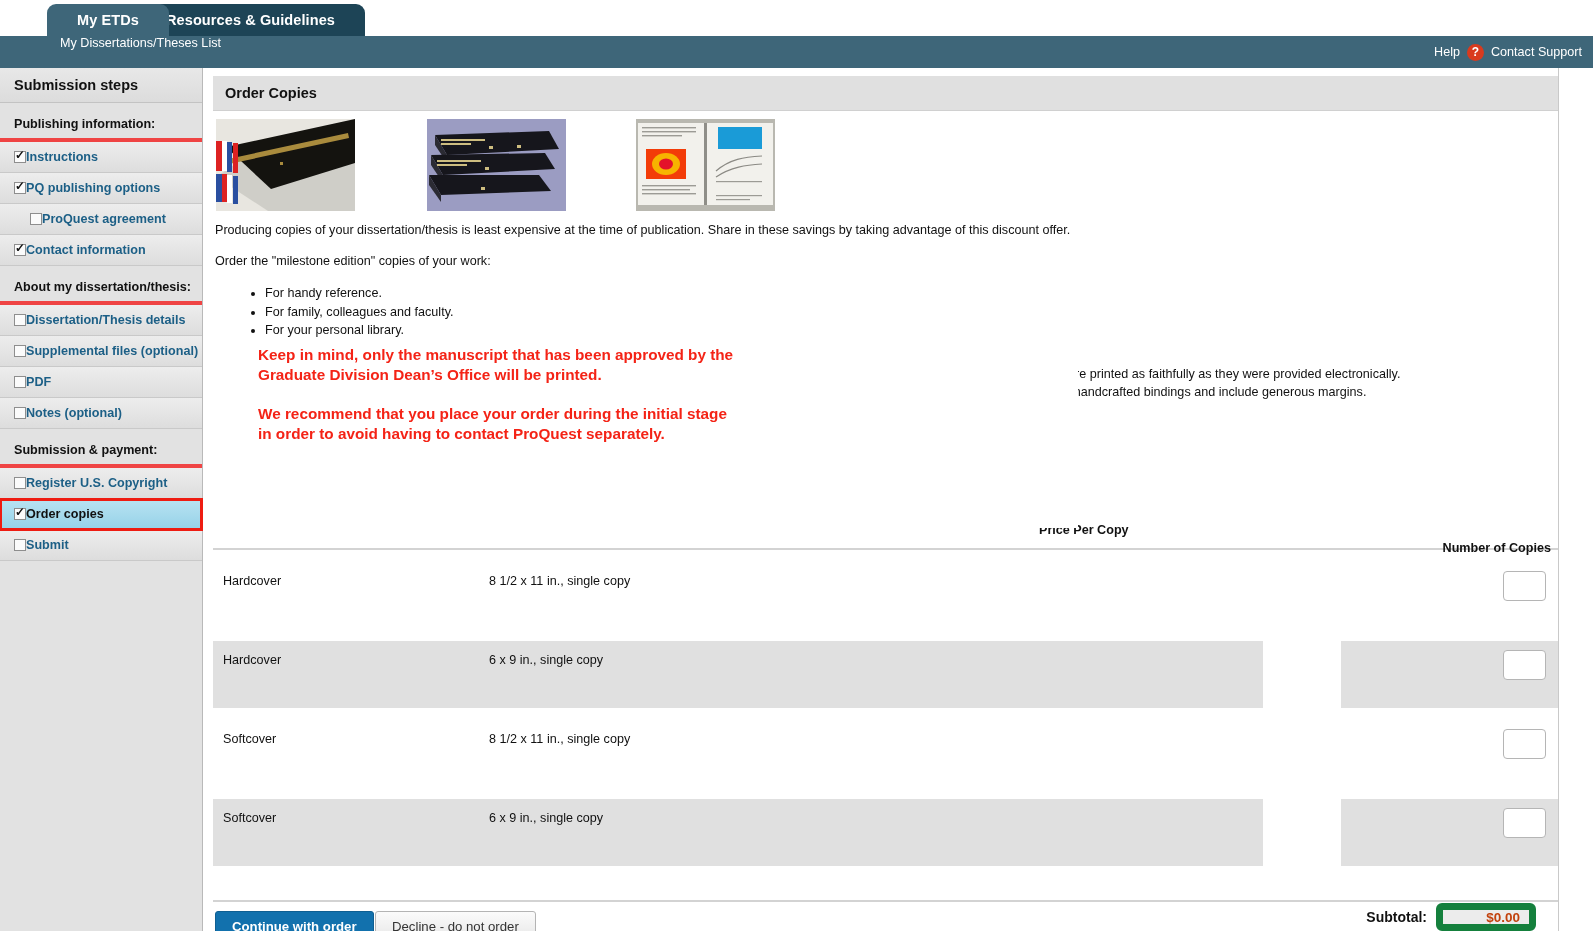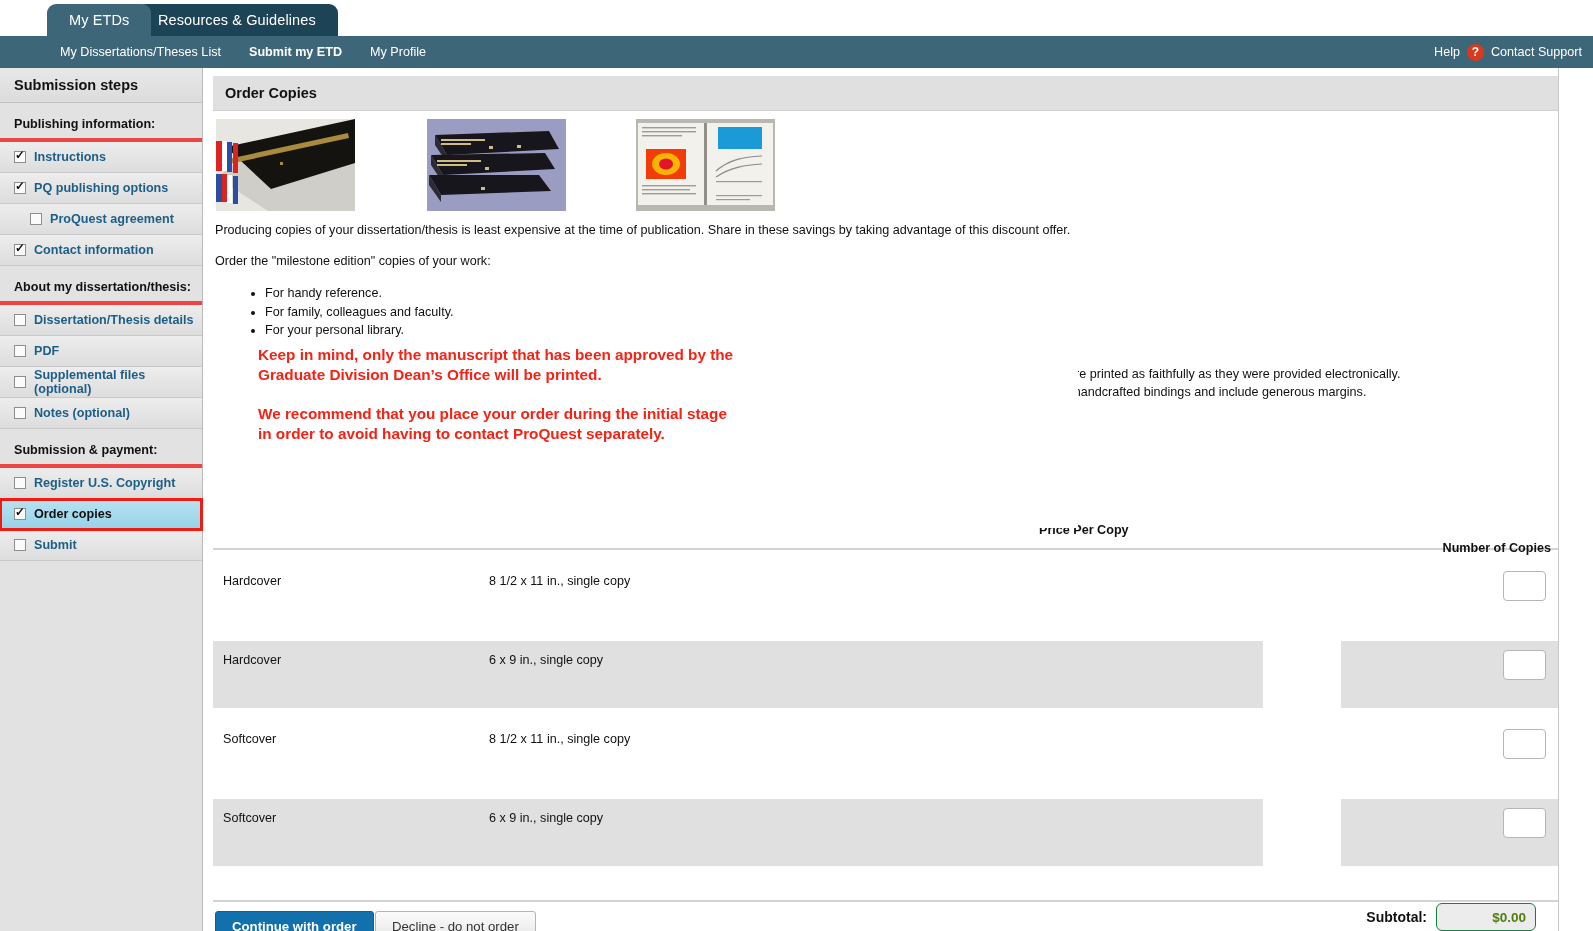--- a/index.html
+++ b/index.html
@@ -13,35 +13,35 @@
 
   
   .tabstrip {
     position: absolute; left: 0; top: 0; width: 1593px; height: 36px;
     background: #ffffff;
   }
   .tab {
     position: absolute; top: 4px; height: 32px;
     border-radius: 9px 9px 0 0;
     color: #ffffff;
-    font-size: 14.5px; font-weight: normal;
+    font-size: 14.5px; font-weight: bold;
     display: flex; align-items: center; justify-content: center;
-    padding: 0 22px;
+    padding: 0 30px;
     letter-spacing: .1px;
     cursor: pointer;
   }
   .tab-active   { left: 47px;  background: #3e6679; z-index: 3; }
   .tab-inactive { left: 136px; background: #1d4456; z-index: 2; }
 
   
   .navbar {
     position: absolute; left: 0; top: 36px; width: 1593px; height: 32px;
     background: #3e6679;
   }
-  .navlinks { position: absolute; left: 60px; top: 0; height: 32px; display: flex; align-items: center; gap: 28px; }
+  .navlinks { position: absolute; left: 60px; top: 0; height: 32px; display: flex; align-items: center; gap: 28px; flex-direction: column; }
   .navlink { color: #ffffff; font-size: 12.6px; cursor: pointer; white-space: nowrap; }
   .navlink.bold { font-weight: bold; }
   .navright { position: absolute; right: 11px; top: 0; height: 32px; display: flex; align-items: center; gap: 7px; }
   .navright .navlink { font-size: 12.6px; }
   .qmark {
     width: 17px; height: 17px; border-radius: 50%;
     background: #d93a1e; color: #ffffff;
     font-size: 12px; font-weight: bold;
     display: flex; align-items: center; justify-content: center;
     line-height: 1;
@@ -62,21 +62,21 @@
     background: linear-gradient(#e8e8e8, #dcdcdc);
     border-bottom: 1px solid #c3c3c3;
   }
   .sb-group {
     padding: 14px 0 7px 14px;
     font-size: 12.6px; font-weight: bold; color: #111;
     background: #e2e2e2;
     border-bottom: 4px solid #ef4444;
   }
   .sb-item {
-    height: 31px; display: flex; align-items: center; gap: 8px;
+    height: 31px; display: flex; align-items: center; 
     padding-left: 14px;
     background: linear-gradient(#ededed, #dddddd);
     border-bottom: 1px solid #c9c9c9;
     font-size: 12.6px; font-weight: bold; color: #1c5f86;
     cursor: pointer;
   }
   .sb-item.sub { padding-left: 30px; }
   .sb-item.selected {
     background: linear-gradient(#b9e3f2, #96d2e8);
     color: #111;
@@ -187,24 +187,24 @@
     color: #333; font-size: 13.2px;
     display: flex; align-items: center; cursor: pointer;
   }
   .subtotal-wrap {
     position: absolute; right: 57px; top: 835px;
     display: flex; align-items: center; gap: 9px;
   }
   .subtotal-label { font-size: 14px; font-weight: bold; color: #111; }
   .subtotal-box {
     width: 100px; height: 28px;
-    background: #ececec; border: 1px solid #15803d; border-radius: 6px;
+    background: #ececec; border: 7px solid #15803d; border-radius: 6px;
     display: flex; align-items: center; justify-content: flex-end;
     padding-right: 9px;
-    font-size: 13.5px; font-weight: bold; color: #4d7c0f;
+    font-size: 13.5px; font-weight: bold; color: #c2410c;
   }
 
   
   .pageborder {
     position: absolute; left: 1558px; top: 68px; width: 1px; height: 863px;
     background: #c9c9c9;
   }
 </style>
 </head>
 <body>
@@ -250,25 +250,25 @@
       <span>Contact information</span>
     </div>
 
     <div class="sb-group">About my dissertation/thesis:</div>
     <div class="sb-item">
       <span class="cbx"></span>
       <span>Dissertation/Thesis details</span>
     </div>
     <div class="sb-item">
       <span class="cbx"></span>
+      <span>Supplemental files (optional)</span>
+    </div>
+    <div class="sb-item">
+      <span class="cbx"></span>
       <span>PDF</span>
-    </div>
-    <div class="sb-item">
-      <span class="cbx"></span>
-      <span>Supplemental files (optional)</span>
     </div>
     <div class="sb-item">
       <span class="cbx"></span>
       <span>Notes (optional)</span>
     </div>
 
     <div class="sb-group">Submission &amp; payment:</div>
     <div class="sb-item">
       <span class="cbx"></span>
       <span>Register U.S. Copyright</span>

